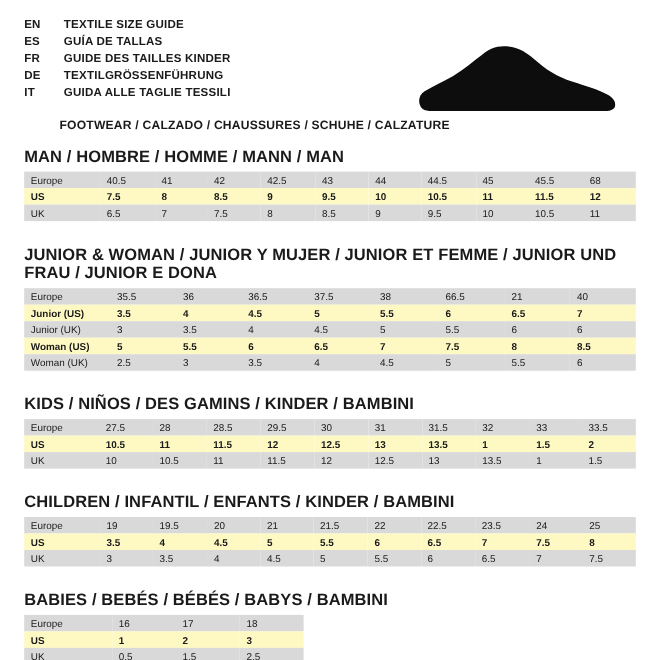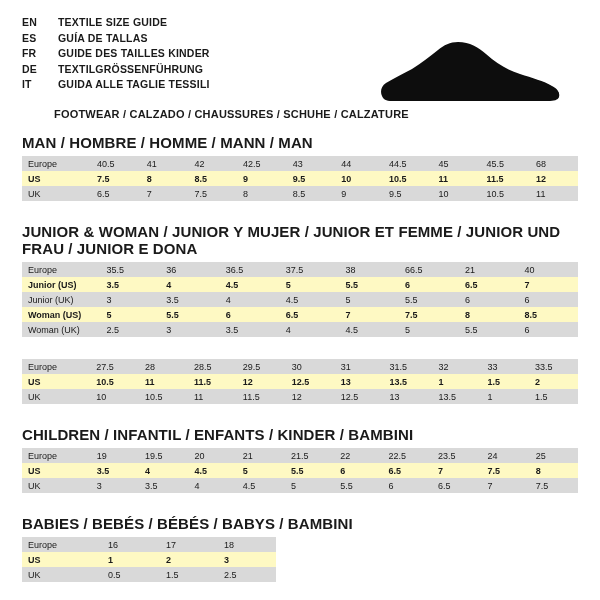--- a/index.html
+++ b/index.html
@@ -263,20 +263,21 @@
           <td class="cell">4.5</td>
           <td class="cell">5</td>
           <td class="cell">5.5</td>
           <td class="cell">6</td>
         </tr>
       </tbody>
     </table>
   </div>
 
   <div class="block">
+    <div class="block-title">KIDS / NIÑOS / DES GAMINS / KINDER / BAMBINI</div>
     <table class="size w-kids">
       <tbody>
         <tr class="shaded">
           <td class="rowlabel">Europe</td>
           <td class="cell">27.5</td>
           <td class="cell">28</td>
           <td class="cell">28.5</td>
           <td class="cell">29.5</td>
           <td class="cell">30</td>
           <td class="cell">31</td>

